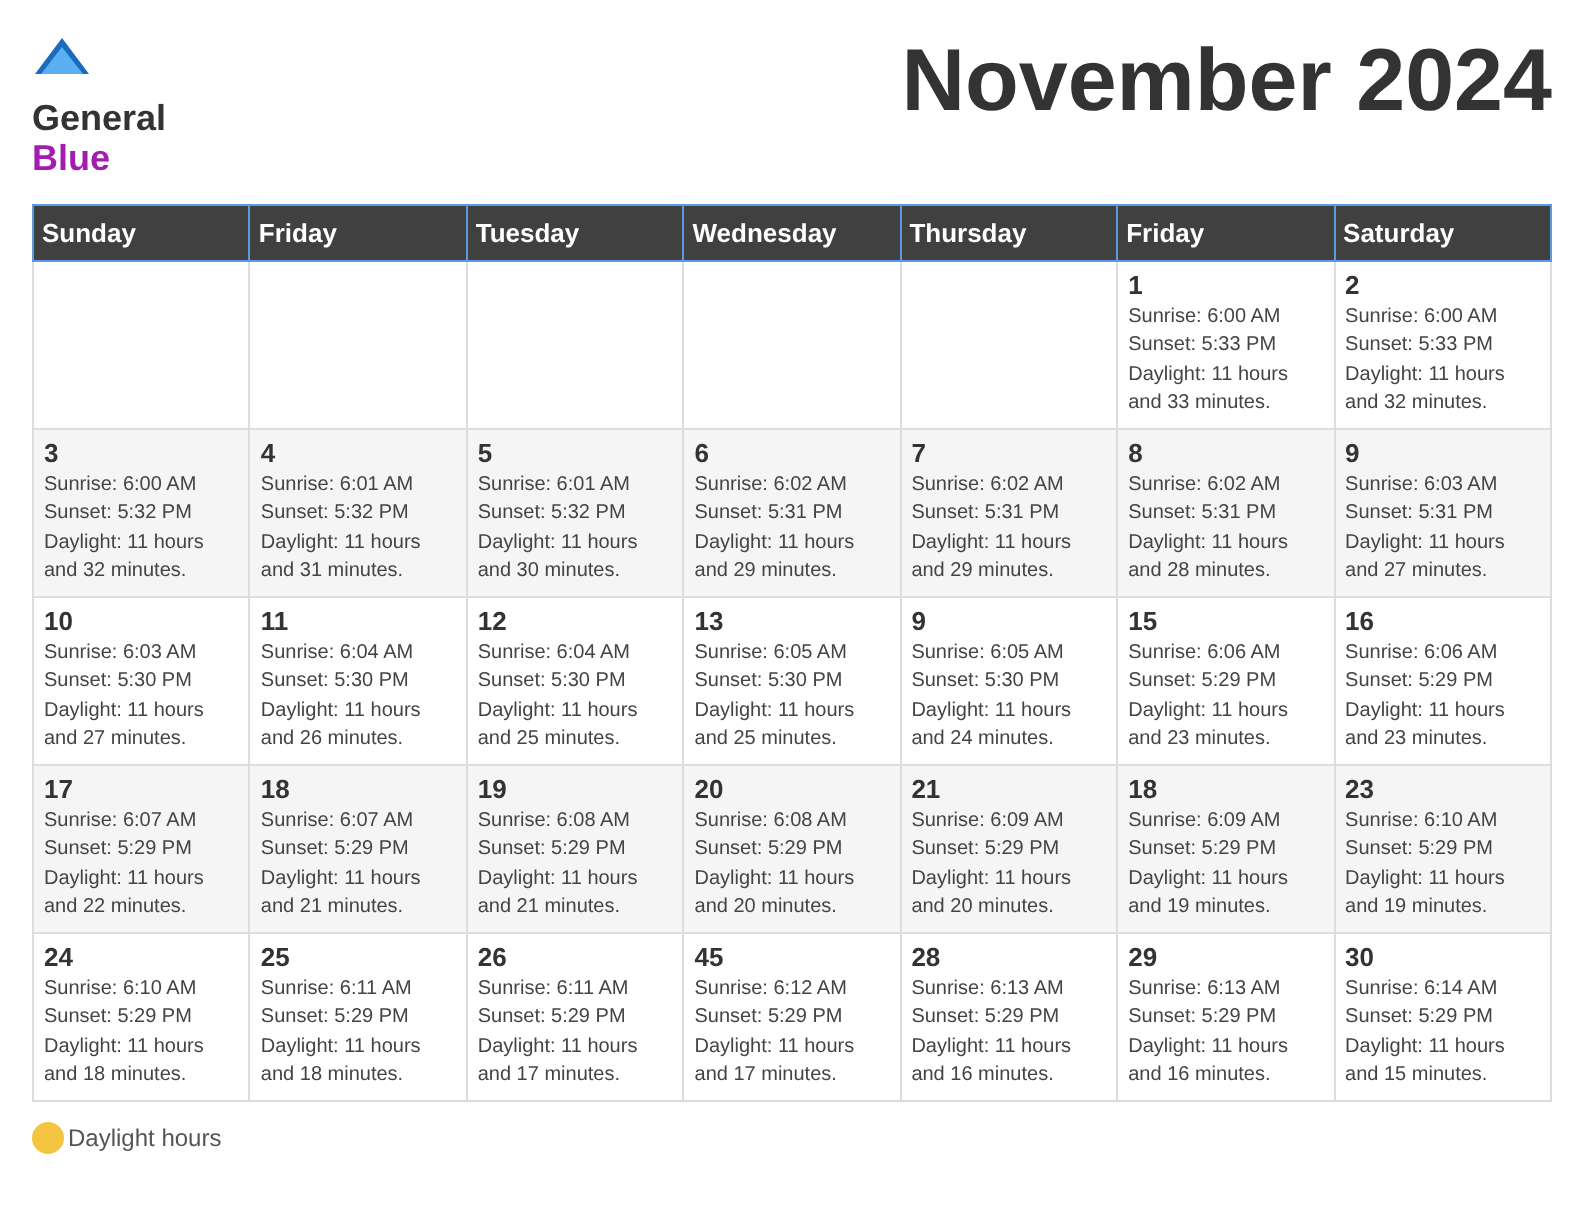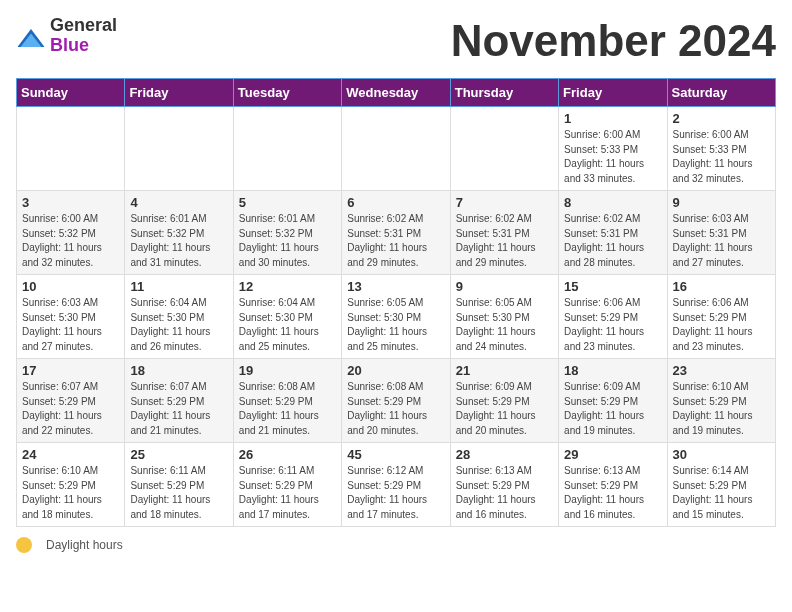--- a/index.html
+++ b/index.html
@@ -11,22 +11,23 @@
       padding: 16px;
     }
     .header {
       display: flex;
       justify-content: space-between;
       align-items: flex-start;
       margin-bottom: 12px;
     }
     .logo {
       display: flex;
-      align-items: flex-end;
+      align-items: flex-start;
       gap: 4px;
+      flex-direction: column;
     }
     .logo-text {
       display: flex;
       flex-direction: column;
       font-size: 18px;
       font-weight: bold;
       line-height: 1.1;
     }
     .logo-text .general { color: #333; }
     .logo-text .blue { color: #a21caf; }
@@ -45,21 +46,21 @@
     .location {
       font-size: 16px;
       color: #555;
     }
     table {
       width: 100%;
       border-collapse: collapse;
       table-layout: fixed;
     }
     thead tr {
-      background-color: #701a75;
+      background-color: #404040;
     }
     thead th {
       color: #fff;
       font-size: 13px;
       font-weight: bold;
       padding: 6px 4px;
       text-align: left;
       border: 1px solid #5a9adf;
     }
     tbody td {
@@ -83,21 +84,21 @@
       font-size: 10px;
       color: #444;
       line-height: 1.45;
     }
     td.empty {
       background: #fff;
     }
     .legend {
       display: flex;
       align-items: center;
-      gap: 14px;
+      gap: 2px;
       margin-top: 10px;
       font-size: 12px;
       color: #555;
     }
     .legend-icon {
       width: 16px;
       height: 16px;
       background: #f5c542;
       border-radius: 50%;
       display: inline-block;

